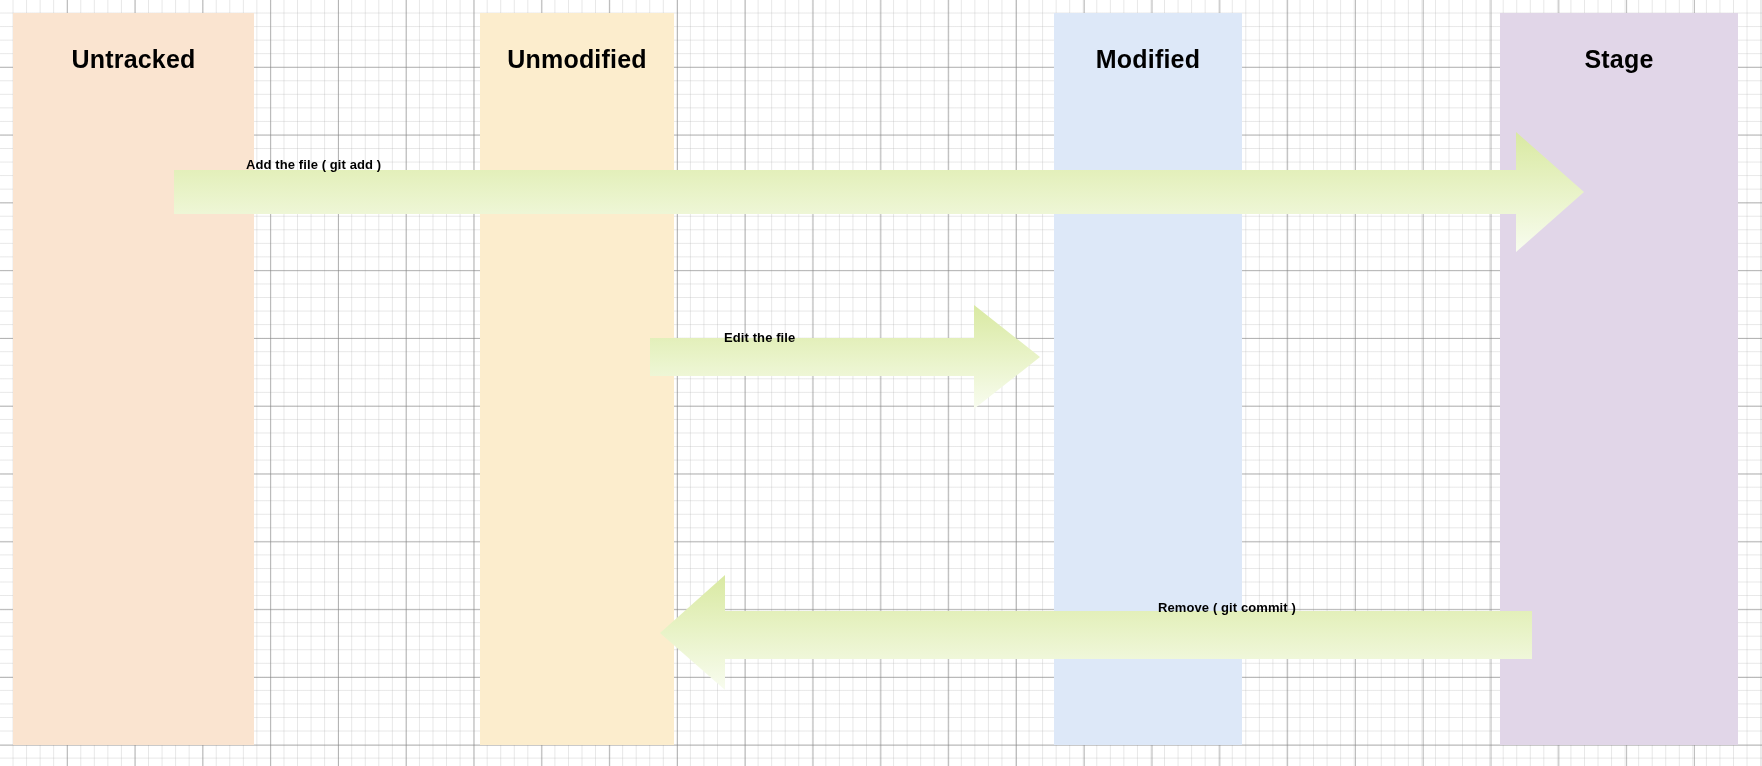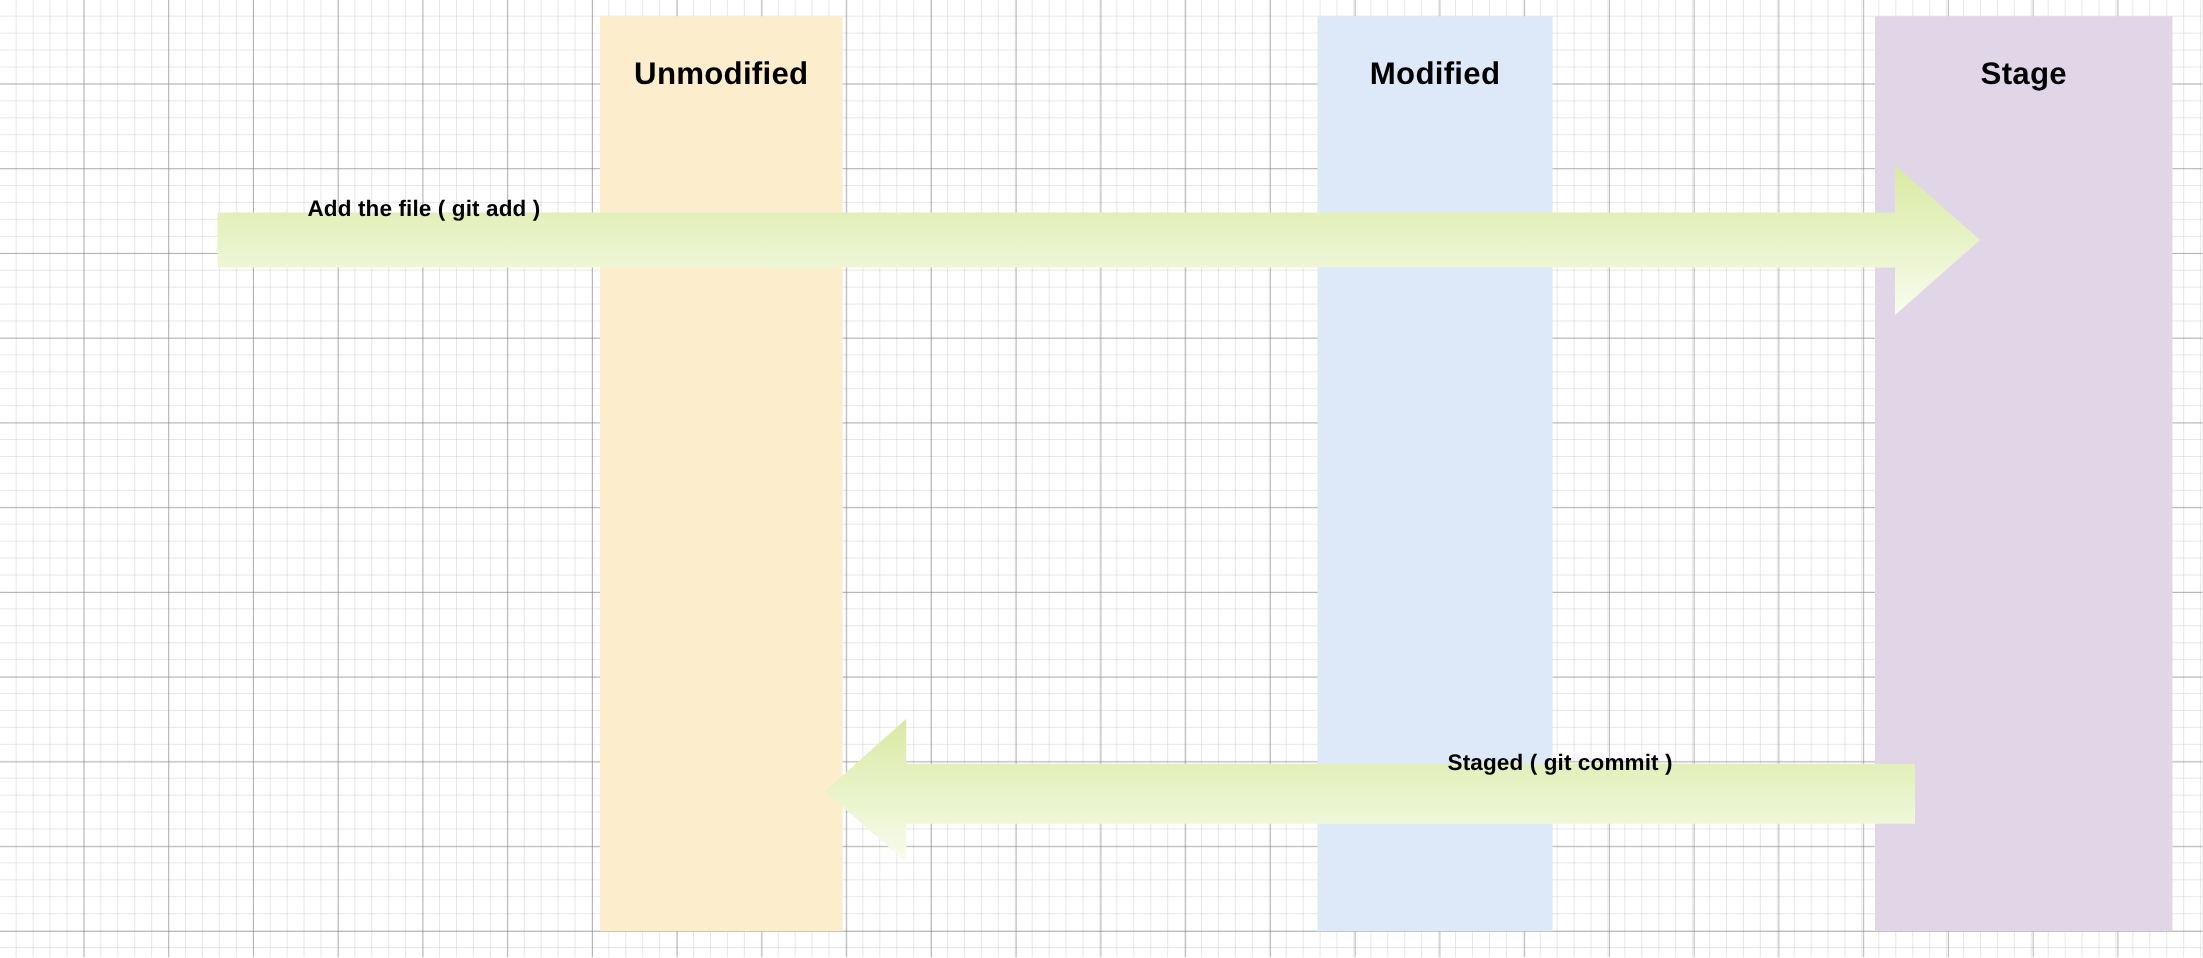--- a/index.html
+++ b/index.html
@@ -45,21 +45,21 @@
   #col-untracked  { left:13px;   width:241px; background:#fae4d0; }
   #col-unmodified { left:480px;  width:194px; background:#fcedcd; }
   #col-modified   { left:1006px;  width:188px; background:#dde8f8;margin-left:48px; }
   #col-staged     { left:1500px; width:238px; background:#e1d6e8; }
 
   
   .arrow{ position:absolute; }
   .arrow svg{ display:block; overflow:visible; }
   .arrow-label{
     position:absolute;
-    font-size:18px;
+    font-size:13px;
     font-weight:bold;
     color:#000000;
     white-space:nowrap;
     letter-spacing:0.1px;
     line-height:1;
   }
 
   #arrow-add        { left:174px;  top:132px; }
   #arrow-add .arrow-label     { left:72px;  top:26px; }
 
@@ -73,20 +73,23 @@
   #arrow-stage .arrow-label   { left:74px;  top:26px; }
 
   #arrow-commit     { left:660px;  top:575px; }
   #arrow-commit .arrow-label  { left:498px; top:26px; }
 </style>
 </head>
 <body>
 
 <div id="stage">
 
+  <div class="column" id="col-untracked">
+    <div class="col-title">Untracked</div>
+  </div>
 
   <div class="column" id="col-unmodified">
     <div class="col-title">Unmodified</div>
   </div>
 
   <div class="column" id="col-modified">
     <div class="col-title">Modified</div>
   </div>
 
   <div class="column" id="col-staged">
@@ -103,23 +106,29 @@
     </defs>
   </svg>
 
   <div class="arrow" id="arrow-add">
     <svg width="1410" height="120" viewBox="0 0 1410 120">
       <path d="M0,38 L1342,38 L1342,0 L1410,60 L1342,120 L1342,82 L0,82 Z" fill="url(#grad-arrow)"></path>
     </svg>
     <div class="arrow-label">Add the file ( git add )</div>
   </div>
 
+  <div class="arrow" id="arrow-edit">
+    <svg width="390" height="104" viewBox="0 0 390 104">
+      <path d="M0,33 L324,33 L324,0 L390,52 L324,104 L324,71 L0,71 Z" fill="url(#grad-arrow)"></path>
+    </svg>
+    <div class="arrow-label">Edit the file</div>
+  </div>
 
 
 
   <div class="arrow" id="arrow-commit">
     <svg width="872" height="115" viewBox="0 0 872 115">
       <path d="M872,36 L65,36 L65,0 L0,58 L65,115 L65,84 L872,84 Z" fill="url(#grad-arrow)"></path>
     </svg>
-    <div class="arrow-label">Staged ( git commit )</div>
+    <div class="arrow-label">Remove ( git commit )</div>
   </div>
 
 </div>
 
 </body></html>

